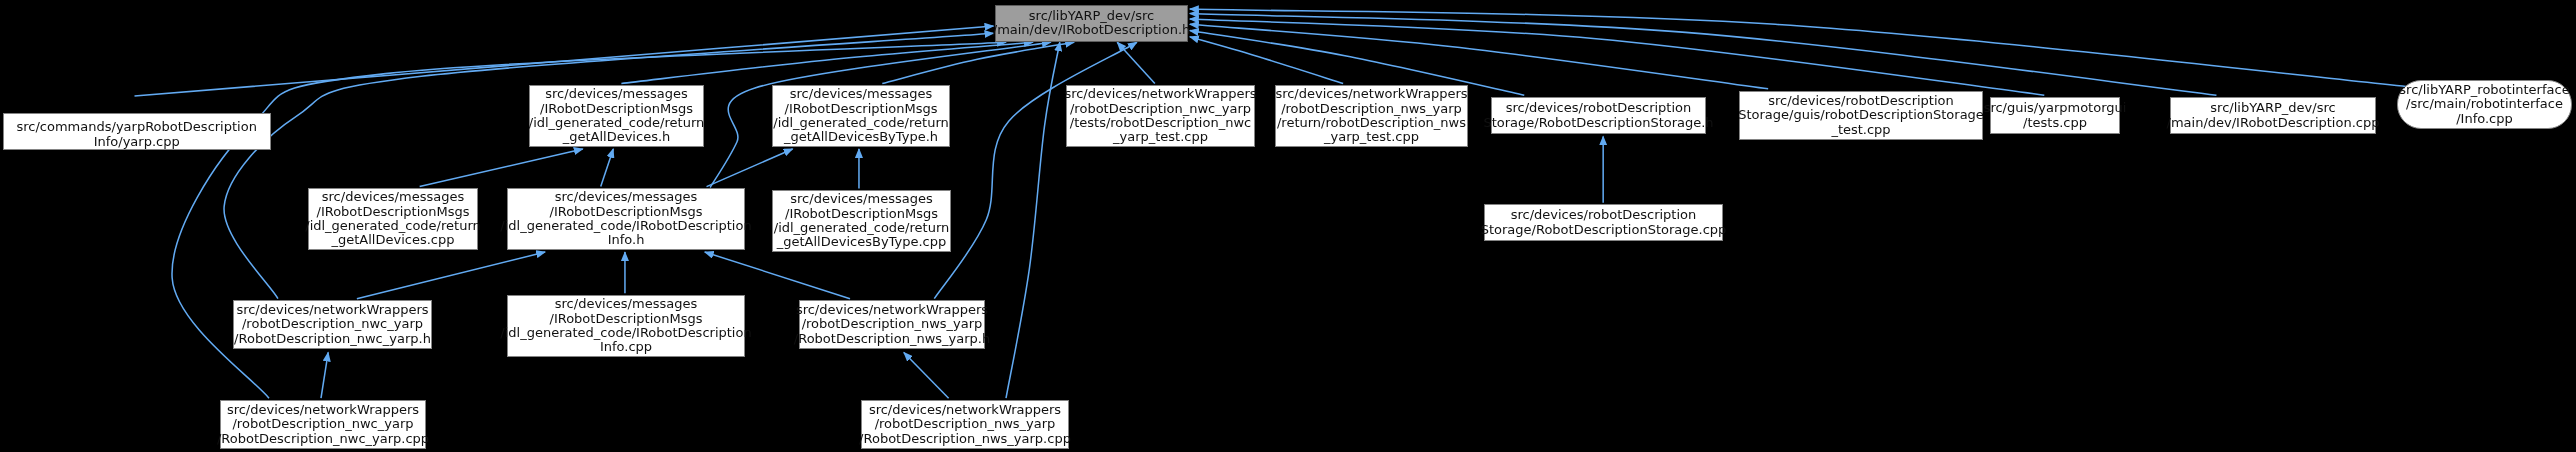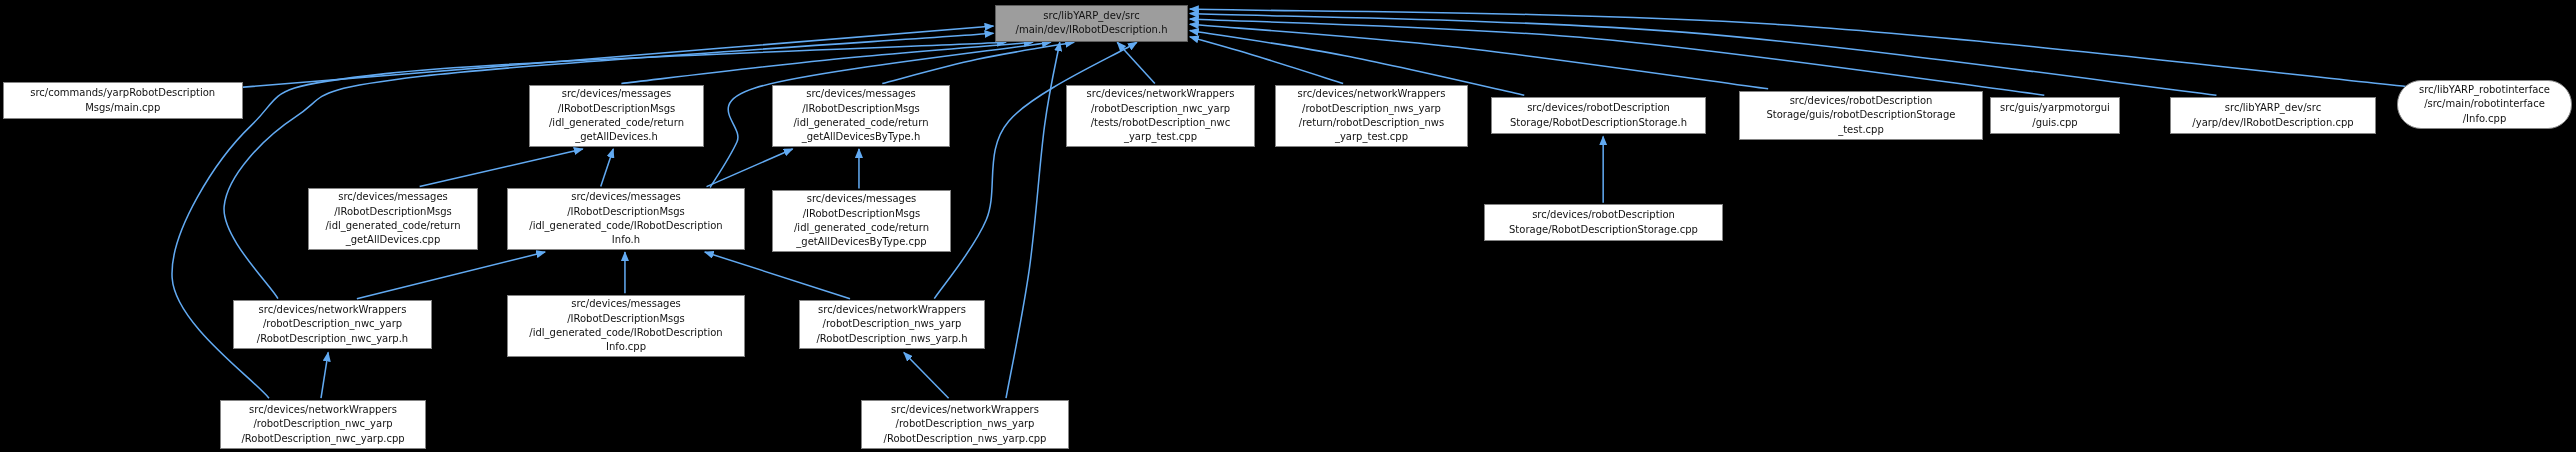--- a/index.html
+++ b/index.html
@@ -9,21 +9,21 @@
   html,body{margin:0;padding:0;background:var(--bg);}
   #canvas{
     position:relative; width:2576px; height:453px; background:var(--bg);
     font-family:"DejaVu Sans","Liberation Sans",sans-serif; overflow:hidden;
   }
   #edges{position:absolute;left:0;top:0;width:2576px;height:453px;}
   .gnode{
     position:absolute; box-sizing:border-box; background:var(--node-fill);
     border:1.8px solid var(--node-border); color:var(--text);
     display:flex; flex-direction:column; justify-content:center; align-items:center;
-    text-align:center; font-size:10px; line-height:14.3px; white-space:nowrap;
+    text-align:center; font-size:13px; line-height:14.3px; white-space:nowrap;
     cursor:pointer; z-index:2;
   }
   .gnode.root{background:var(--root-fill); border-color:var(--root-border); cursor:default;}
   .gnode span{display:block;}
 </style>
 </head>
 <body>
 
 <div id="canvas">
   <svg id="edges" viewBox="0 0 2873 505" width="2576" height="453" xmlns="http://www.w3.org/2000/svg">
@@ -58,23 +58,23 @@
         <path d="M358,444 L366,393" fill="none" stroke="#62aaf2" stroke-width="1.7" marker-end="url(#arrow)"></path>
         <path d="M1058,444 L1008,393" fill="none" stroke="#62aaf2" stroke-width="1.7" marker-end="url(#arrow)"></path>
         <path d="M1788,226 L1788,152" fill="none" stroke="#62aaf2" stroke-width="1.7" marker-end="url(#arrow)"></path>
       </g>
   </svg>
   <div id="nodes">
       <div class="gnode root" style="left: 995px; top: 4.5px; width: 193px; height: 37px;">
         <span>src/libYARP_dev/src</span>
         <span>/main/dev/IRobotDescription.h</span>
       </div>
-      <div class="gnode" style="left: 2.7px; top: 82px; width: 240px; height: 37px;">
+      <div class="gnode" style="left: 2.7px; top: 113px; width: 268px; height: 37px; justify-content: flex-end;">
         <span>src/commands/yarpRobotDescription</span>
-        <span>Msgs/main.cpp</span>
+        <span>Info/yarp.cpp</span>
       </div>
       <div class="gnode" style="left: 529px; top: 85px; width: 175px; height: 62px;">
         <span>src/devices/messages</span>
         <span>/IRobotDescriptionMsgs</span>
         <span>/idl_generated_code/return</span>
         <span>_getAllDevices.h</span>
       </div>
       <div class="gnode" style="left: 772px; top: 85px; width: 178px; height: 62px;">
         <span>src/devices/messages</span>
         <span>/IRobotDescriptionMsgs</span>
@@ -97,25 +97,25 @@
         <span>src/devices/robotDescription</span>
         <span>Storage/RobotDescriptionStorage.h</span>
       </div>
       <div class="gnode" style="left: 1739px; top: 91px; width: 244px; height: 49px;">
         <span>src/devices/robotDescription</span>
         <span>Storage/guis/robotDescriptionStorage</span>
         <span>_test.cpp</span>
       </div>
       <div class="gnode" style="left: 1990px; top: 97px; width: 130px; height: 37px;">
         <span>src/guis/yarpmotorgui</span>
-        <span>/guis.cpp</span>
+        <span>/tests.cpp</span>
       </div>
       <div class="gnode" style="left: 2170px; top: 97px; width: 206px; height: 37px;">
         <span>src/libYARP_dev/src</span>
-        <span>/yarp/dev/IRobotDescription.cpp</span>
+        <span>/main/dev/IRobotDescription.cpp</span>
       </div>
       <div class="gnode" style="left: 2397px; top: 80px; width: 175px; height: 49px; border-radius: 24px;">
         <span>src/libYARP_robotinterface</span>
         <span>/src/main/robotinterface</span>
         <span>/Info.cpp</span>
       </div>
       <div class="gnode" style="left: 308px; top: 188px; width: 170px; height: 62px;">
         <span>src/devices/messages</span>
         <span>/IRobotDescriptionMsgs</span>
         <span>/idl_generated_code/return</span>

